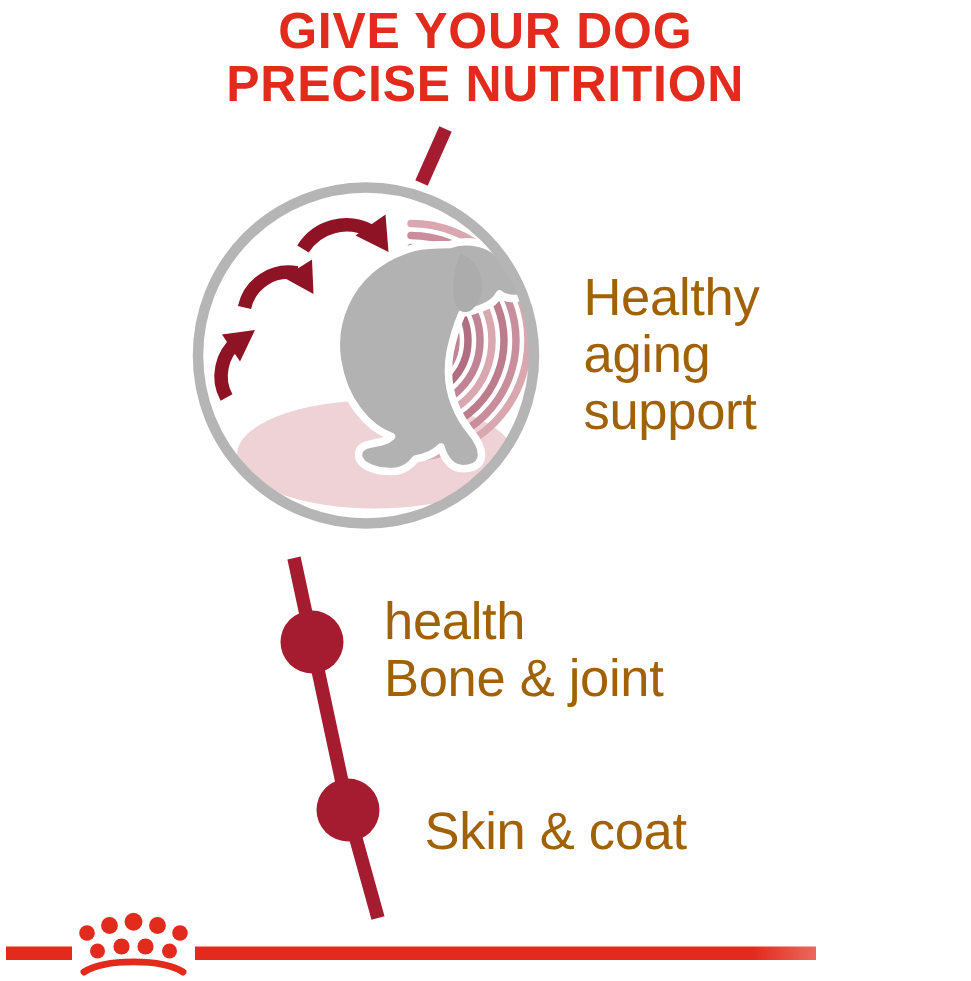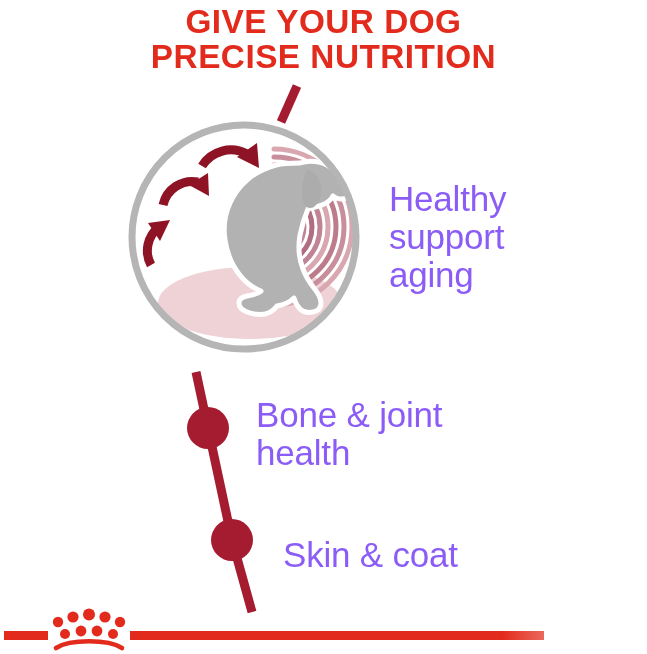--- a/index.html
+++ b/index.html
@@ -53,21 +53,21 @@
     left: 0;
     top: 0;
     width: 647px;
     height: 654px;
     pointer-events: none;
   }
 
   
   .benefit-label {
     position: absolute;
-    color: #8b5cf6;
+    color: #a16207;
     font-family: "Liberation Sans", sans-serif;
     font-weight: normal;
     font-size: 35px;
     line-height: 1.08;
     letter-spacing: -0.2px;
   }
   .benefit-label .bl-line { display: block; white-space: nowrap; }
 
   #label-aging   { left: 389px; top: 180px; }
   #label-bone    { left: 256px; top: 396px; }
@@ -177,27 +177,27 @@
                    C 186 92 182 91 180 87 C 177 80 177 66 183 52 Z" fill="#ACACAC"></path>
         </g>
       </g>
 
       <circle cx="120" cy="120" r="112" fill="none" stroke="#B5B5B5" stroke-width="7"></circle>
     </svg>
   </div>
 
   <div class="benefit-label" id="label-aging">
     <span class="bl-line">Healthy</span>
+    <span class="bl-line">aging</span>
     <span class="bl-line">support</span>
-    <span class="bl-line">aging</span>
   </div>
 
   <div class="benefit-label" id="label-bone">
+    <span class="bl-line">health</span>
     <span class="bl-line">Bone &amp; joint</span>
-    <span class="bl-line">health</span>
   </div>
 
   <div class="benefit-label" id="label-skin">
     <span class="bl-line">Skin &amp; coat</span>
   </div>
 
   <div id="footer">
     <svg width="647" height="64" viewBox="0 0 647 64">
       <defs>
         <linearGradient id="barFade" x1="0" y1="0" x2="1" y2="0">

